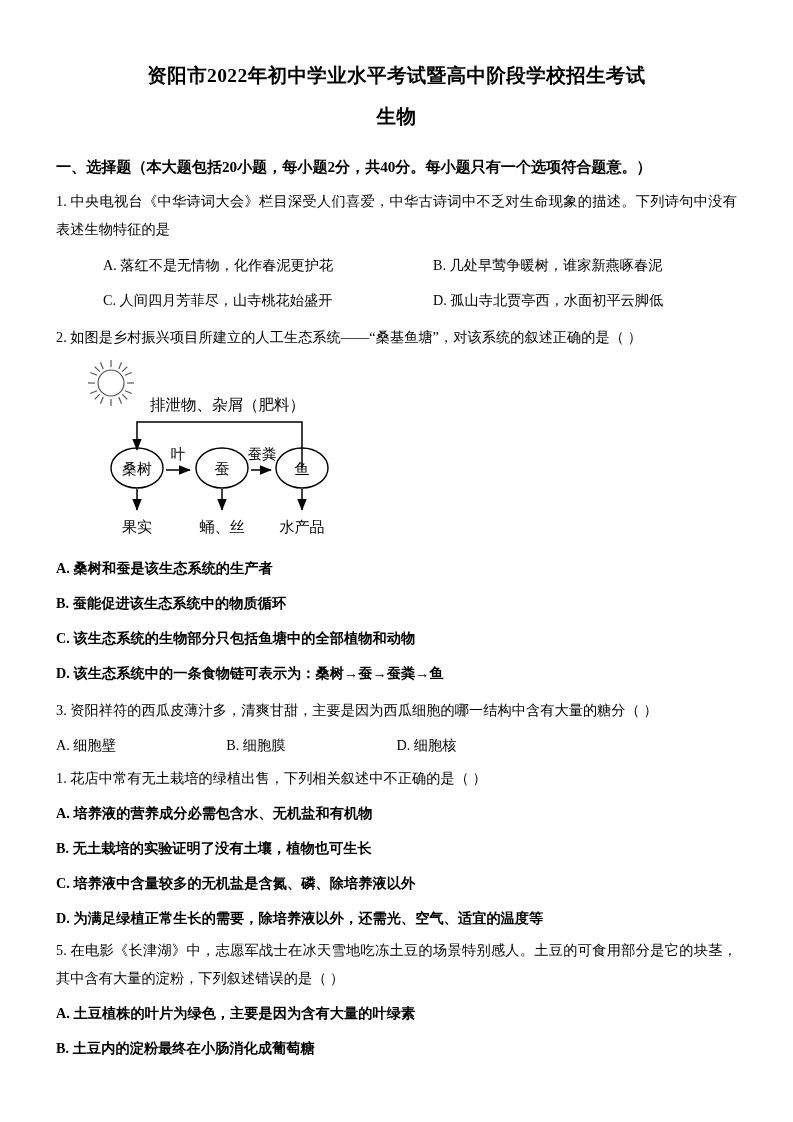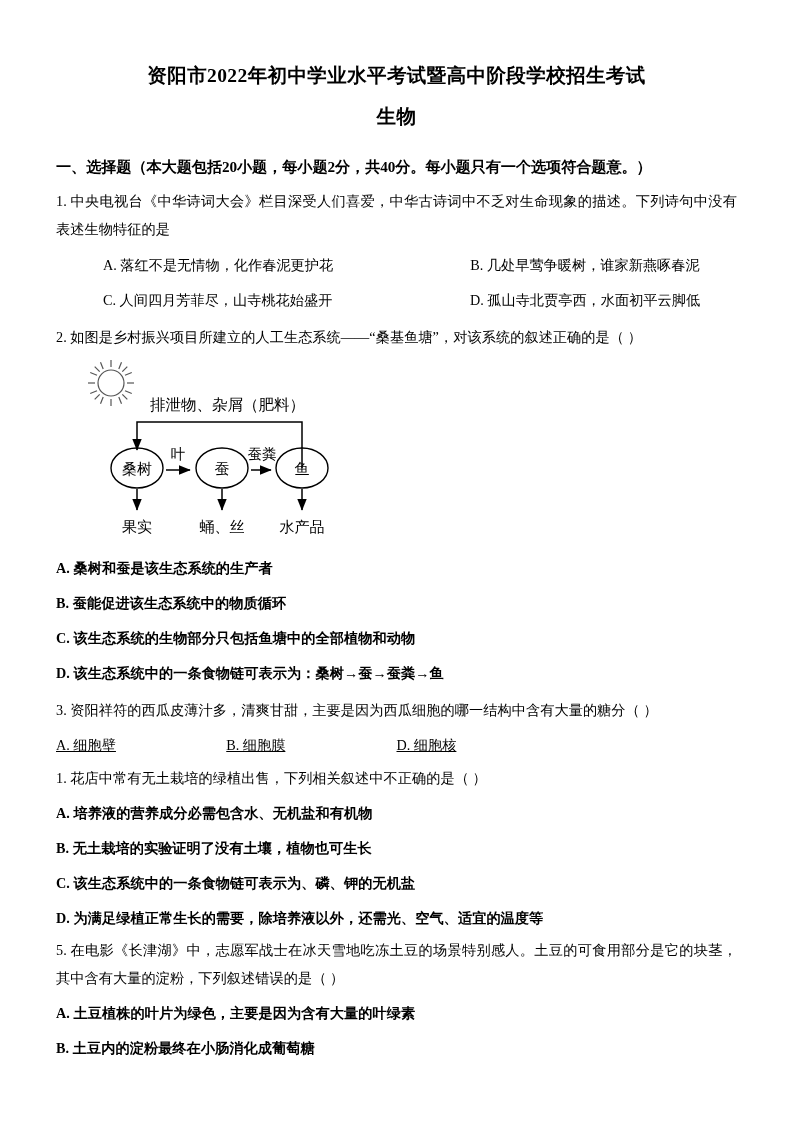--- a/index.html
+++ b/index.html
@@ -74,28 +74,27 @@
     letter-spacing: 0.05px;
     font-weight: bold;
   }
   .opt-row2 {
     display: flex;
     font-size: 14.2px;
     line-height: 1.98;
     padding-top: 7px;
   }
   .opt-row2 > .c1 { width: 330px; flex: none; margin-left: 47px; }
-  .opt-row2 > .c2 { flex: 1; text-align: center; }
+  .opt-row2 > .c2 { flex: 1; }
 
   .opt-row4 {
     display: flex;
     font-size: 14.2px;
     line-height: 1.98;
     padding-top: 7px;
-    text-decoration: underline;
   }
   .opt-row4 > div { width: 25%; flex: none; }
 
   
   .figure {
     position: relative;
     height: 192px;
     width: 100%;
     margin-top: 4px;
   }
@@ -197,20 +196,20 @@
   <p class="q-stem">3. 资阳祥符的西瓜皮薄汁多，清爽甘甜，主要是因为西瓜细胞的哪一结构中含有大量的糖分（    ）</p>
   <div class="opt-row4">
     <div>A. 细胞壁</div>
     <div>B. 细胞膜</div>
     <div>D. 细胞核</div>
   </div>
 
   <p class="q-stem tight">1. 花店中常有无土栽培的绿植出售，下列相关叙述中不正确的是（    ）</p>
   <p class="opt-line">A. 培养液的营养成分必需包含水、无机盐和有机物</p>
   <p class="opt-line">B. 无土栽培的实验证明了没有土壤，植物也可生长</p>
-  <p class="opt-line">C. 该生态系统中的一条食物链可表示为、磷、钾的无机盐</p>
+  <p class="opt-line">C. 培养液中含量较多的无机盐是含氮、磷、除培养液以外</p>
   <p class="opt-line">D. 为满足绿植正常生长的需要，除培养液以外，还需光、空气、适宜的温度等</p>
 
   <p class="q-stem tight">5. 在电影《长津湖》中，志愿军战士在冰天雪地吃冻土豆的场景特别感人。土豆的可食用部分是它的块茎，其中含有大量的淀粉，下列叙述错误的是（    ）</p>
   <p class="opt-line">A. 土豆植株的叶片为绿色，主要是因为含有大量的叶绿素</p>
   <p class="opt-line">B. 土豆内的淀粉最终在小肠消化成葡萄糖</p>
 
 </div>
 
 </body></html>

